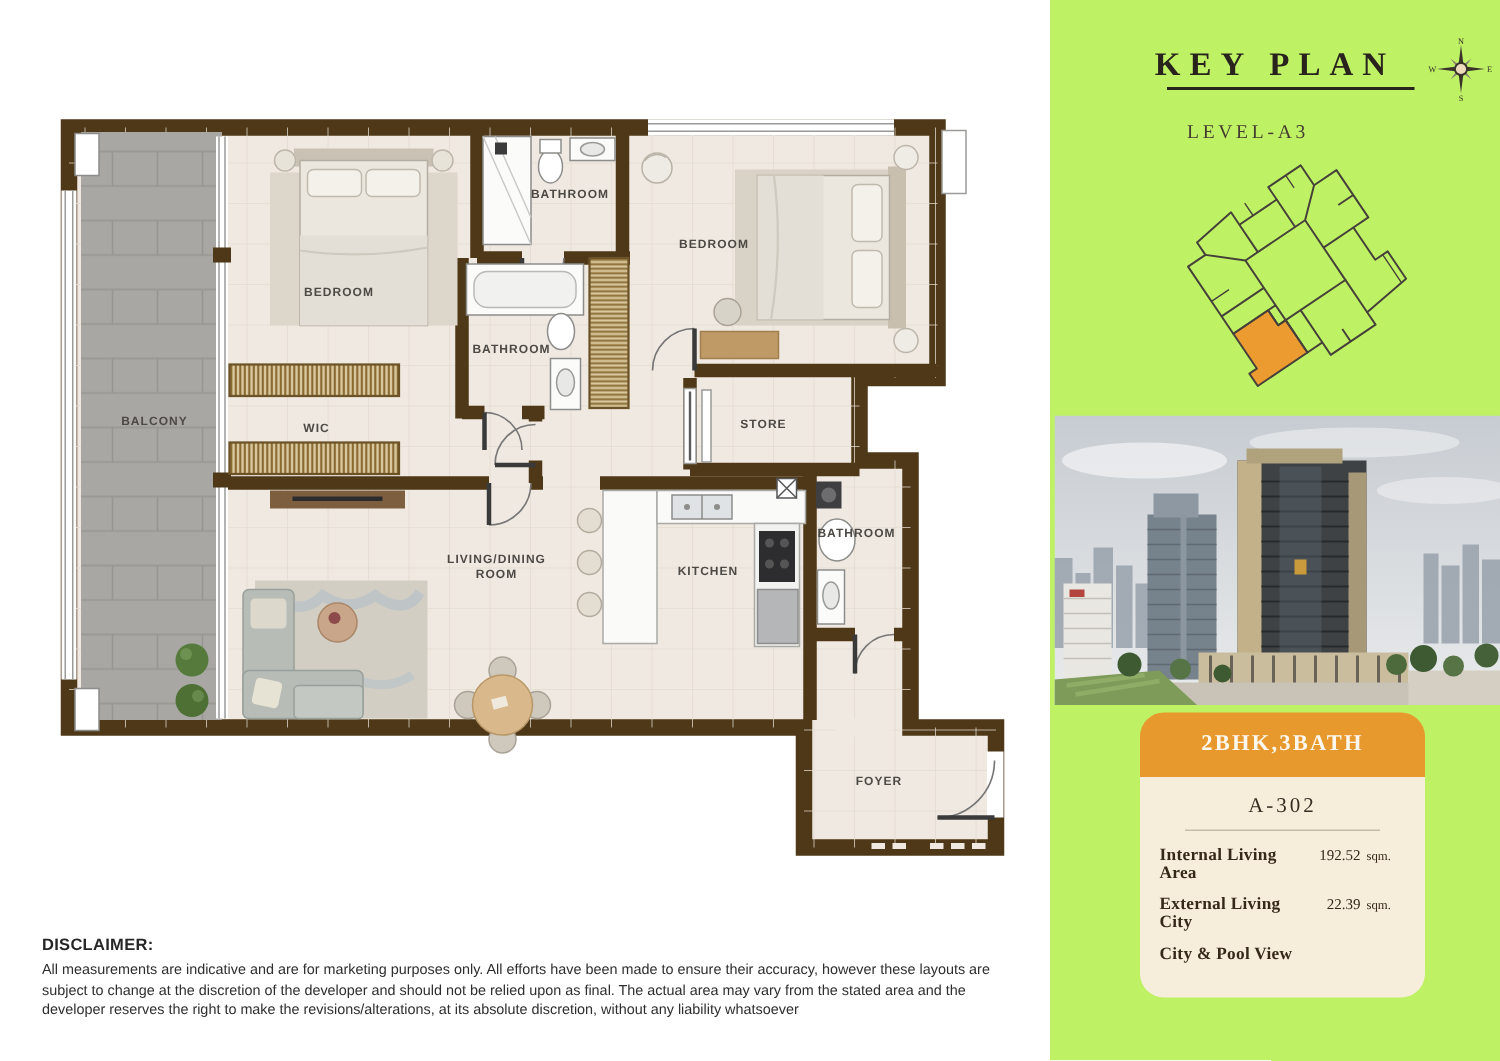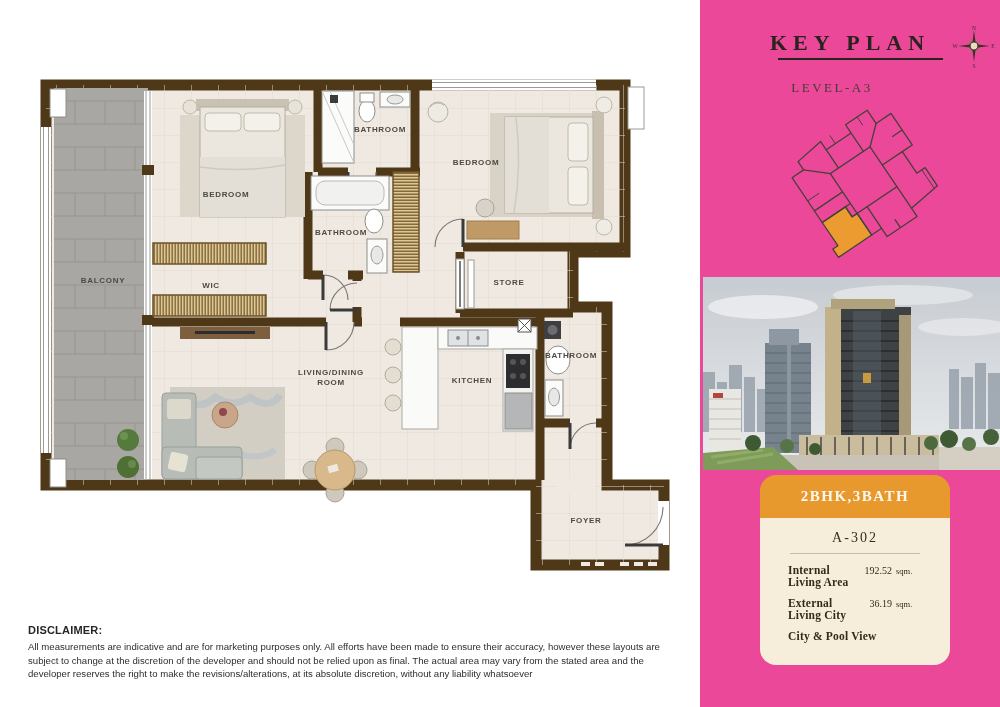--- a/index.html
+++ b/index.html
@@ -5,42 +5,42 @@
   html,body{margin:0;padding:0;background:#ffffff;}
   .canvas{position:relative;width:1000px;height:707px;background:#ffffff;overflow:hidden;
           font-family:"Liberation Sans", sans-serif;}
 
   
   .plan-wrap{position:absolute;left:30px;top:55px;width:650px;height:530px;}
   .room-label{font-family:"Liberation Sans", sans-serif;font-size:8px;letter-spacing:.7px;
               fill:#4d4a45;text-anchor:middle;font-weight:bold;}
 
   
-  .side-panel{position:absolute;left:700px;top:0;width:300px;height:707px;background:#ec4899;}
+  .side-panel{position:absolute;left:700px;top:0;width:300px;height:707px;background:#bef264;}
   .keyplan-title{position:absolute;left:0;top:30px;width:300px;text-align:center;
       font-family:"Liberation Serif", serif;font-size:22px;font-weight:bold;letter-spacing:6px;
       color:#29231d;}
   .keyplan-underline{position:absolute;left:78px;top:58px;width:165px;height:2px;background:#29231d;}
   .level-label{position:absolute;left:0;top:80px;width:264px;text-align:center;
       font-family:"Liberation Serif", serif;font-size:13px;letter-spacing:2.5px;color:#453c30;}
   .compass{position:absolute;left:252px;top:24px;width:44px;height:44px;}
   .compass text{font-family:"Liberation Serif", serif;font-size:5.5px;fill:#3a332c;text-anchor:middle;}
   .keyplan-diagram{position:absolute;left:78px;top:100px;width:175px;height:168px;}
   .building-photo{position:absolute;left:3px;top:277px;width:297px;height:193px;}
 
   
   .unit-card{position:absolute;left:60px;top:475px;width:190px;}
   .card-header{background:#e8992e;border-radius:16px 16px 0 0;height:43px;line-height:43px;
       text-align:center;color:#fdf8ef;font-family:"Liberation Serif", serif;font-size:15px;
       font-weight:bold;letter-spacing:1.5px;}
   .card-body{background:#f6eedb;border-radius:0 0 16px 16px;padding-top:12px;padding-bottom:14px;}
   .unit-number{text-align:center;font-family:Liberation Serif, serif;font-size:14px;
       letter-spacing:2px;color:#372e22;}
   .card-divider{width:130px;height:1px;background:#c6bba7;margin:7px auto 10px auto;}
-  .area-row{display:flex;align-items:baseline;padding:0 28px;margin-bottom:9px;}
+  .area-row{display:flex;align-items:baseline;padding:0 13px;margin-bottom:9px;}
   .area-label{flex:1;font-family:"Liberation Serif", serif;font-size:11.5px;font-weight:bold;
       color:#37291a;letter-spacing:.2px;}
   .area-val{font-family:"Liberation Serif", serif;font-size:10px;color:#37291a;width:34px;text-align:right;}
   .area-unit{font-family:"Liberation Serif", serif;font-size:8.5px;color:#37291a;width:26px;
       text-align:left;padding-left:4px;}
   .total-bar{display:flex;align-items:center;background:#e8962b;color:#fdf8ef;height:25px;
       padding:0 13px;margin-top:12px;font-family:"Liberation Serif", serif;font-size:12.5px;
       font-weight:bold;letter-spacing:.3px;}
   .total-bar .spacer{flex:1;}
   .total-val{font-size:12.5px;}
@@ -399,21 +399,21 @@
         <div class="unit-number">A-302</div>
         <div class="card-divider"></div>
 
         <div class="area-row">
           <span class="area-label">Internal Living Area</span>
           <span class="area-val">192.52</span>
           <span class="area-unit">sqm.</span>
         </div>
         <div class="area-row">
           <span class="area-label">External Living City</span>
-          <span class="area-val">36.19</span>
+          <span class="area-val">22.39</span>
           <span class="area-unit">sqm.</span>
         </div>
         <div class="area-row">
           <span class="area-label">City &amp; Pool View</span>
         </div>
 
       </div>
     </div>
   </div>
 

